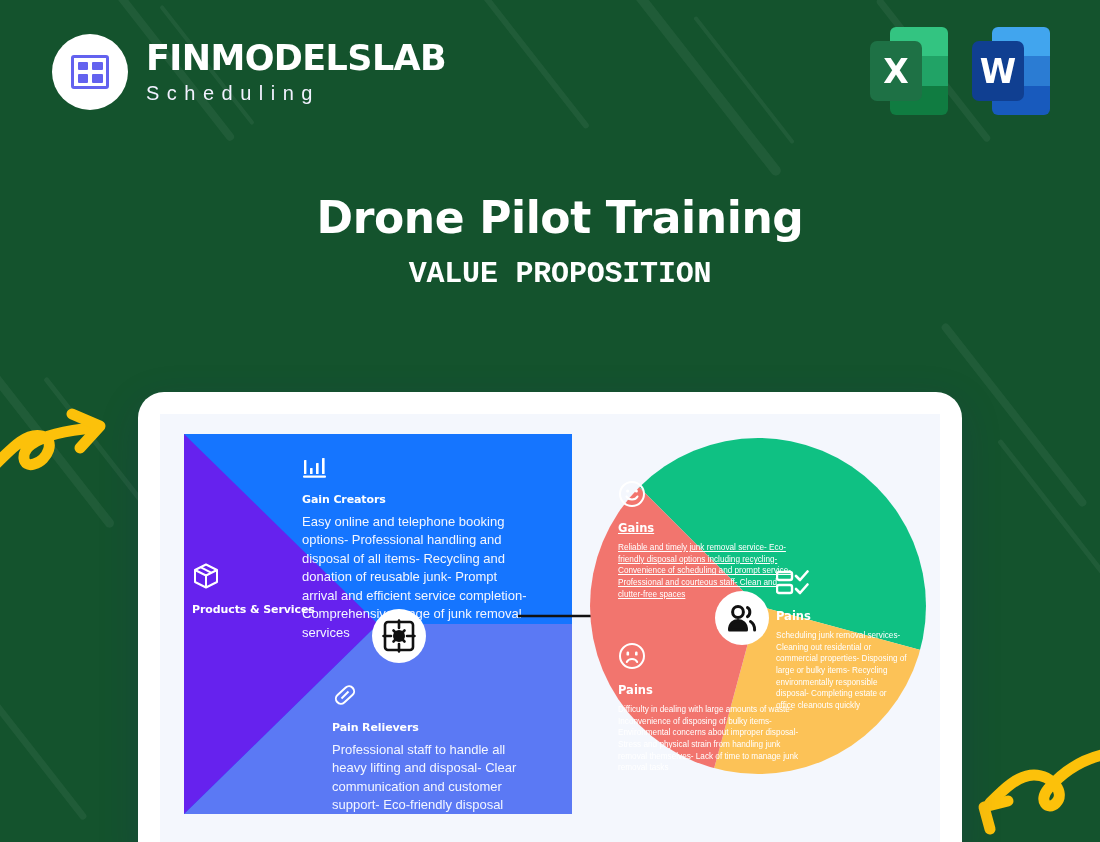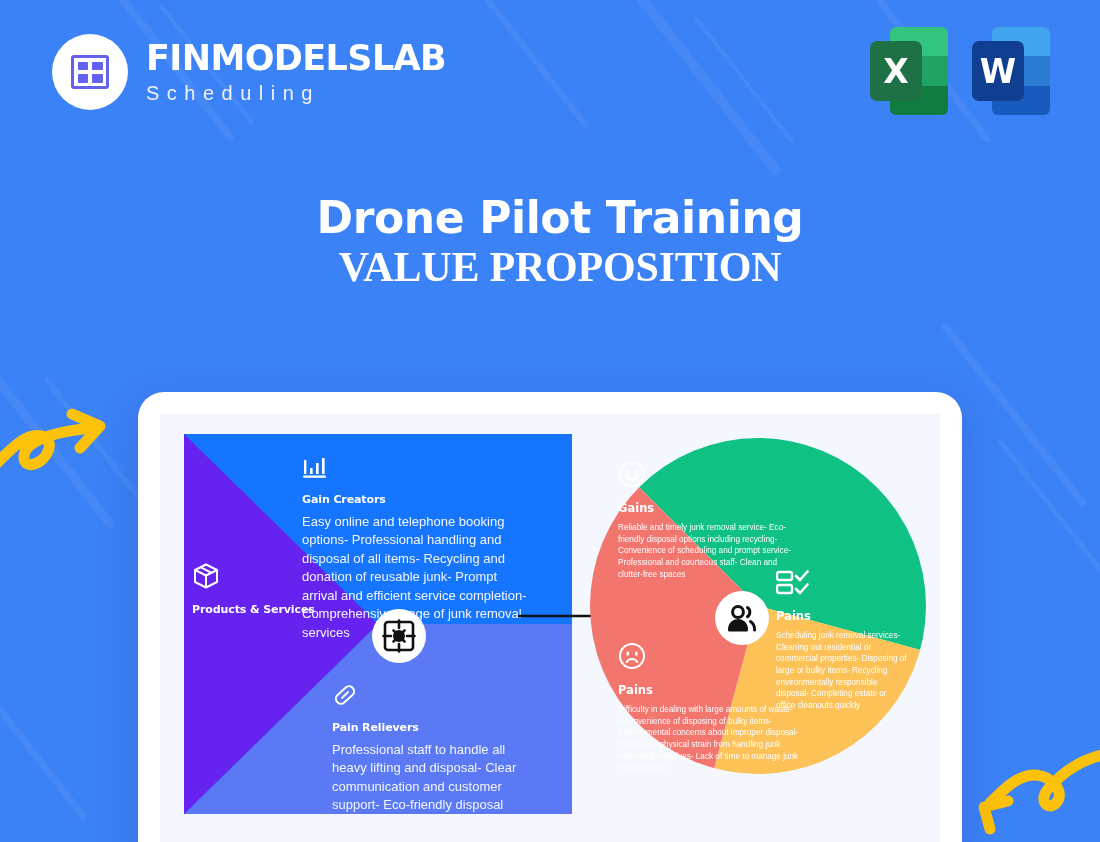--- a/index.html
+++ b/index.html
@@ -9,21 +9,21 @@
     width: 1100px;
     height: 842px;
     overflow: hidden;
     font-family: "Liberation Sans", sans-serif;
   }
 
   #stage {
     position: relative;
     width: 1100px;
     height: 842px;
-    background: #3b82f6;
+    background: #14532d;
     overflow: hidden;
   }
 
   
   .streak {
     position: absolute;
     background: rgba(255,255,255,0.055);
     transform: rotate(-38deg);
     border-radius: 6px;
     pointer-events: none;
@@ -108,24 +108,25 @@
     color: #ffffff;
     padding-left: 20px;
   }
   #doc-title {
     font-size: 44px;
     font-weight: 700;
     letter-spacing: -0.4px;
     font-family: "DejaVu Sans", sans-serif;
   }
   #doc-subtitle {
-    font-size: 42px;
+    margin-top: 14px;
+    font-size: 30px;
     font-weight: 700;
     letter-spacing: -0.2px;
-    font-family: Liberation Serif, serif;
+    font-family: Liberation Mono, monospace;
   }
 
   
   .arrow { position: absolute; pointer-events: none; }
   #arrow-left  { left: -14px; top: 404px; }
   #arrow-right { right: -6px; bottom: -4px; }
 
   
   #device {
     position: absolute;
@@ -188,21 +189,21 @@
   .slice { position: absolute; inset: 0; }
 
   .pf-block { position: absolute; color: #ffffff; }
   .pf-h {
     font-size: 11.5px; font-weight: 700; margin-bottom: 7px;
     font-family: "DejaVu Sans", sans-serif;
   }
   .pf-p { font-size: 8.2px; line-height: 1.42; color: #ffffff; }
   .pf-ico { margin-bottom: 9px; display: block; }
 
-  #blk-gains        { left: 46px;  top: 36px;  width: 176px; }
+  #blk-gains        { left: 46px;  top: 56px;  width: 176px; text-decoration: underline; }
   #blk-pains-right  { left: 204px; top: 146px; width: 132px; }
   #blk-pains-bottom { left: 46px;  top: 218px; width: 188px; }
 
   
   #connector {
     position: absolute;
     left: 358px; top: 196px;
     width: 236px; height: 12px;
   }
 

